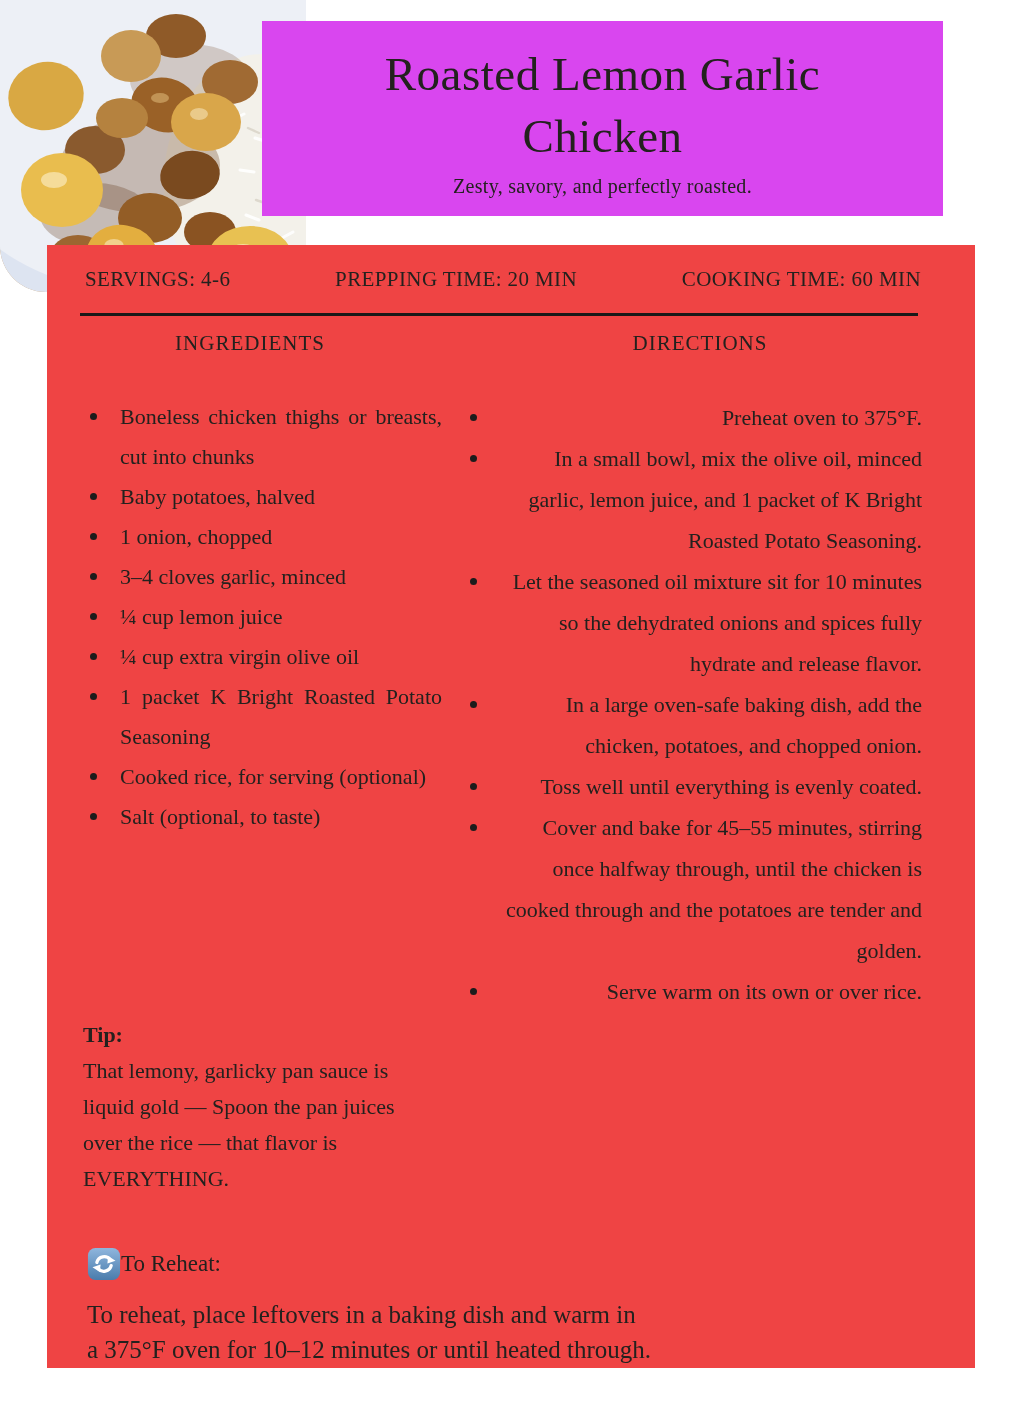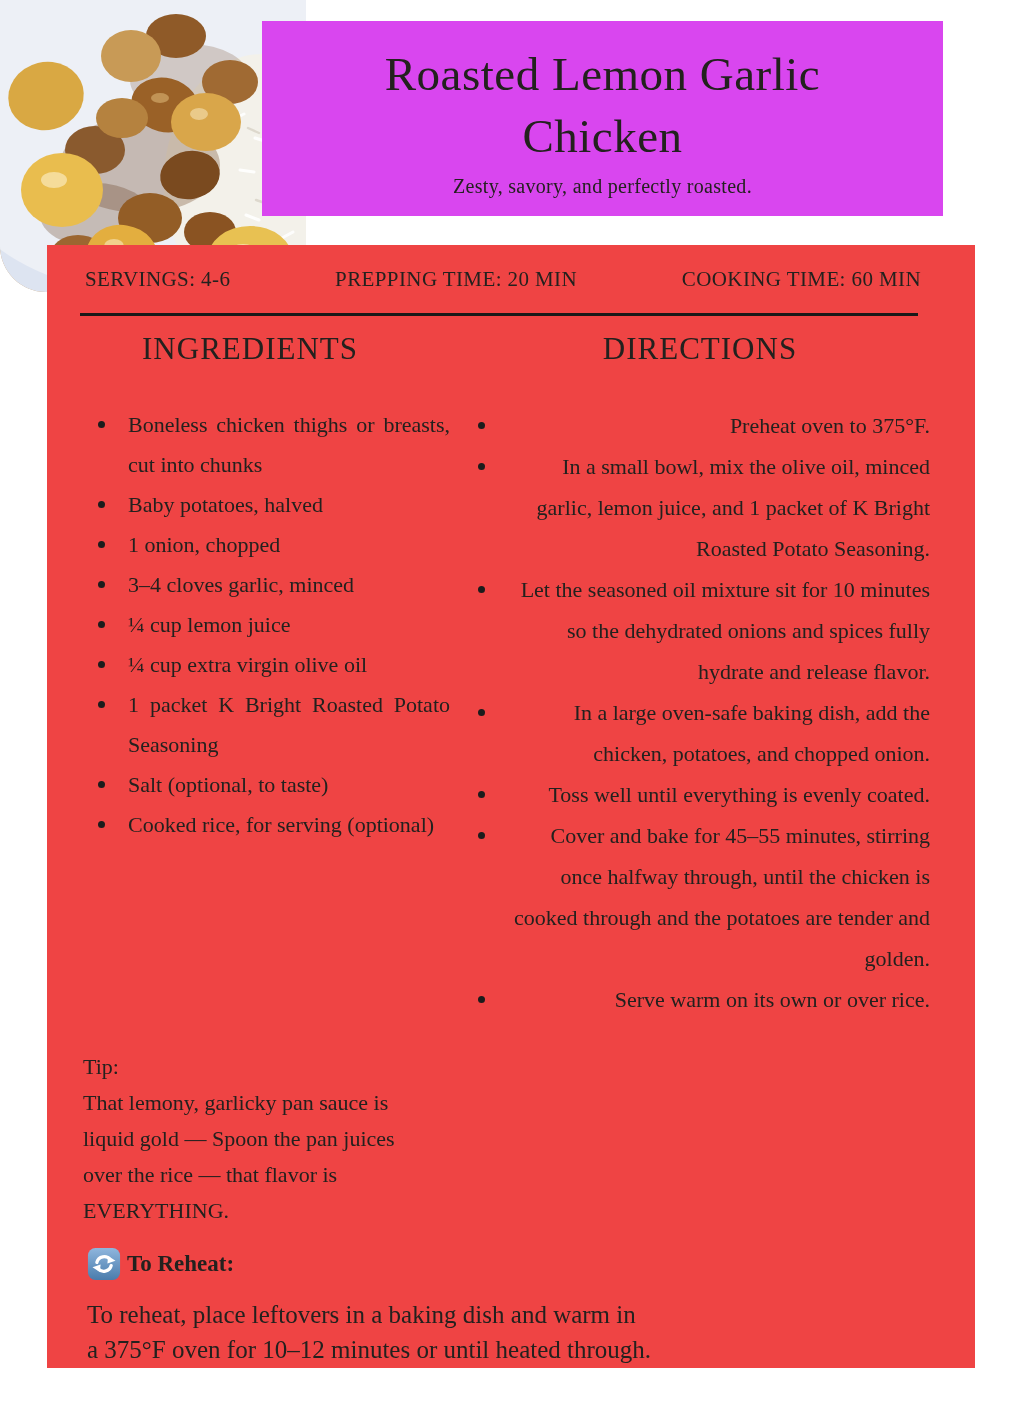--- a/index.html
+++ b/index.html
@@ -30,44 +30,44 @@
   .meta-row{
     position:absolute;left:38px;right:54px;top:22px;
     display:flex;justify-content:space-between;
     font-size:21px;letter-spacing:.4px;white-space:nowrap;
   }
   .rule{
     position:absolute;left:33px;width:838px;top:68px;height:0;
     border-top:3px solid #191919;
   }
   .col-heading{
-    position:absolute;top:86px;font-size:31px;letter-spacing:1px;
+    position:absolute;top:86px;font-size:21px;letter-spacing:1px;
     text-align:center;
   }
   .ing-heading{left:33px;width:340px;}
   .dir-heading{left:413px;width:480px;}
   ul.recipe-list{
-    position:absolute;top:152px;margin:8px;padding:0;list-style:none;
+    position:absolute;top:152px;margin:0;padding:0;list-style:none;
     font-size:22px;
   }
   ul.ingredients{left:33px;width:362px;line-height:40px;text-align:justify;}
   ul.directions{left:413px;width:462px;line-height:41px;text-align:right;}
   ul.recipe-list li{position:relative;padding-left:40px;}
   ul.directions li{padding-left:42px;}
   ul.recipe-list li::before{
     content:"";position:absolute;left:10px;top:16px;width:7px;height:7px;
     border-radius:50%;background:#1c1c1c;
   }
   ul.directions li::before{top:17px;}
   
   .tip{position:absolute;left:36px;top:772px;width:348px;font-size:22px;line-height:36px;}
-  .tip-label{font-weight:normal;display:block;margin-top:32px;}
+  .tip-label{font-weight:bold;display:block;}
   
   .reheat{position:absolute;left:40px;top:1002px;width:600px;}
-  .reheat-head{display:flex;align-items:center;gap:6px;font-size:23px;font-weight:bold;}
+  .reheat-head{display:flex;align-items:center;gap:0;font-size:23px;font-weight:normal;}
   .reheat-icon{width:34px;height:34px;flex:0 0 auto;}
   .reheat-text{margin-top:16px;font-size:25px;line-height:35px;width:565px;}
 </style>
 </head>
 <body>
 
 <div class="photo">
   <svg width="306" height="292" viewBox="0 0 306 292">
 
     <rect x="0" y="0" width="306" height="292" fill="#c9a173"></rect>
@@ -147,22 +147,22 @@
   <div class="col-heading dir-heading">DIRECTIONS</div>
 
   <ul class="recipe-list ingredients">
       <li>Boneless chicken thighs or breasts, cut into chunks</li>
       <li>Baby potatoes, halved</li>
       <li>1 onion, chopped</li>
       <li>3–4 cloves garlic, minced</li>
       <li>¼ cup lemon juice</li>
       <li>¼ cup extra virgin olive oil</li>
       <li>1 packet K Bright Roasted Potato Seasoning</li>
+      <li>Cooked rice, for serving (optional)</li>
       <li>Salt (optional, to taste)</li>
-      <li>Cooked rice, for serving (optional)</li>
     </ul>
 
   <ul class="recipe-list directions">
       <li>Preheat oven to 375°F.</li>
       <li>In a small bowl, mix the olive oil, minced garlic, lemon juice, and 1 packet of K Bright Roasted Potato Seasoning.</li>
       <li>Let the seasoned oil mixture sit for 10 minutes so the dehydrated onions and spices fully hydrate and release flavor.</li>
       <li>In a large oven-safe baking dish, add the chicken, potatoes, and chopped onion.</li>
       <li>Toss well until everything is evenly coated.</li>
       <li>Cover and bake for 45–55 minutes, stirring once halfway through, until the chicken is cooked through and the potatoes are tender and golden.</li>
       <li>Serve warm on its own or over rice.</li>

